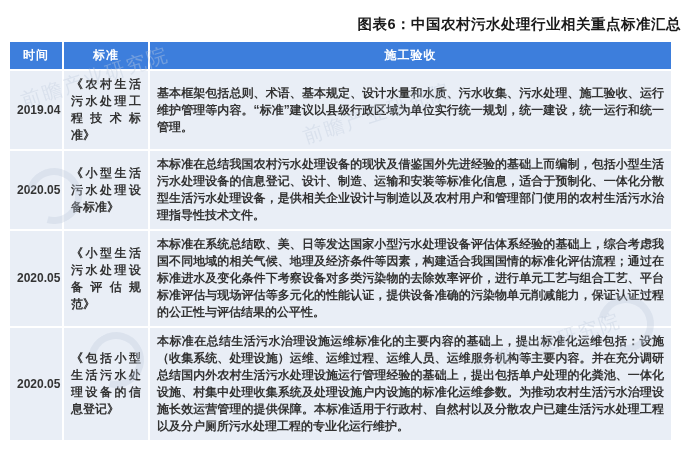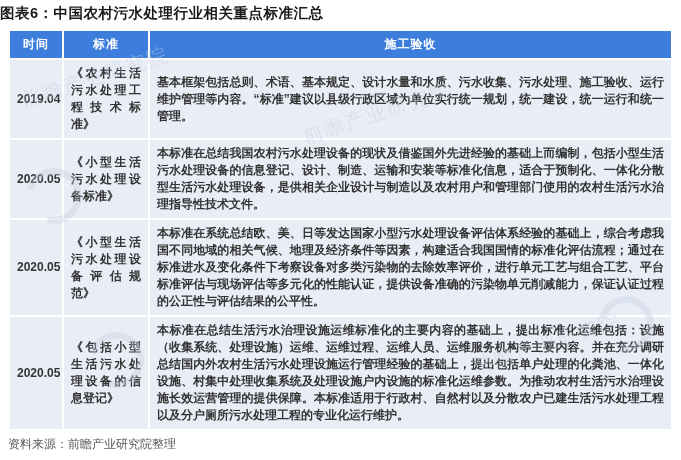--- a/index.html
+++ b/index.html
@@ -11,22 +11,22 @@
     overflow: hidden;
     font-family: "Liberation Sans", "DejaVu Sans", sans-serif;
   }
   .page {
     position: relative;
     width: 681px;
     height: 460px;
     background: #ffffff;
   }
   .title {
-    padding-top: 4px;
-    text-align: left;
+    padding-top: 15px;
+    text-align: right;
     font-size: 14.5px;
     font-weight: bold;
     color: var(--title-text, #1a1a1a);
     letter-spacing: 0.5px;
   }
   table.std {
     margin: 6px 8px 0 8px;
     width: 665px;
     border-collapse: separate;
     border-spacing: 2px;
@@ -153,21 +153,20 @@
 
   <tr>
     <td class="td-time">2020.05</td>
     <td class="td-standard">《包括小型生活污水处理设备的信息登记》</td>
     <td class="td-content">本标准在总结生活污水治理设施运维标准化的主要内容的基础上，提出标准化运维包括：设施（收集系统、处理设施）运维、运维过程、运维人员、运维服务机构等主要内容。并在充分调研总结国内外农村生活污水处理设施运行管理经验的基础上，提出包括单户处理的化粪池、一体化设施、村集中处理收集系统及处理设施户内设施的标准化运维参数。为推动农村生活污水治理设施长效运营管理的提供保障。本标准适用于行政村、自然村以及分散农户已建生活污水处理工程以及分户厕所污水处理工程的专业化运行维护。</td>
   </tr>
 </tbody>
   </table>
 
   <div class="footer">
-    <span class="source">资料来源：前瞻产业研究院整理</span>
   </div>
 
   <div class="wm-layer">
     <span class="wm-text wm-t1">前瞻产业研究院</span>
     <span class="wm-text wm-t2">前瞻产业研究院</span>
     <span class="wm-text wm-t3">前瞻产业研究院</span>
     <span class="wm-ring wm-r1"></span>
     <span class="wm-ring wm-r2"></span>
     <span class="wm-ring wm-r3"></span>
   </div>

